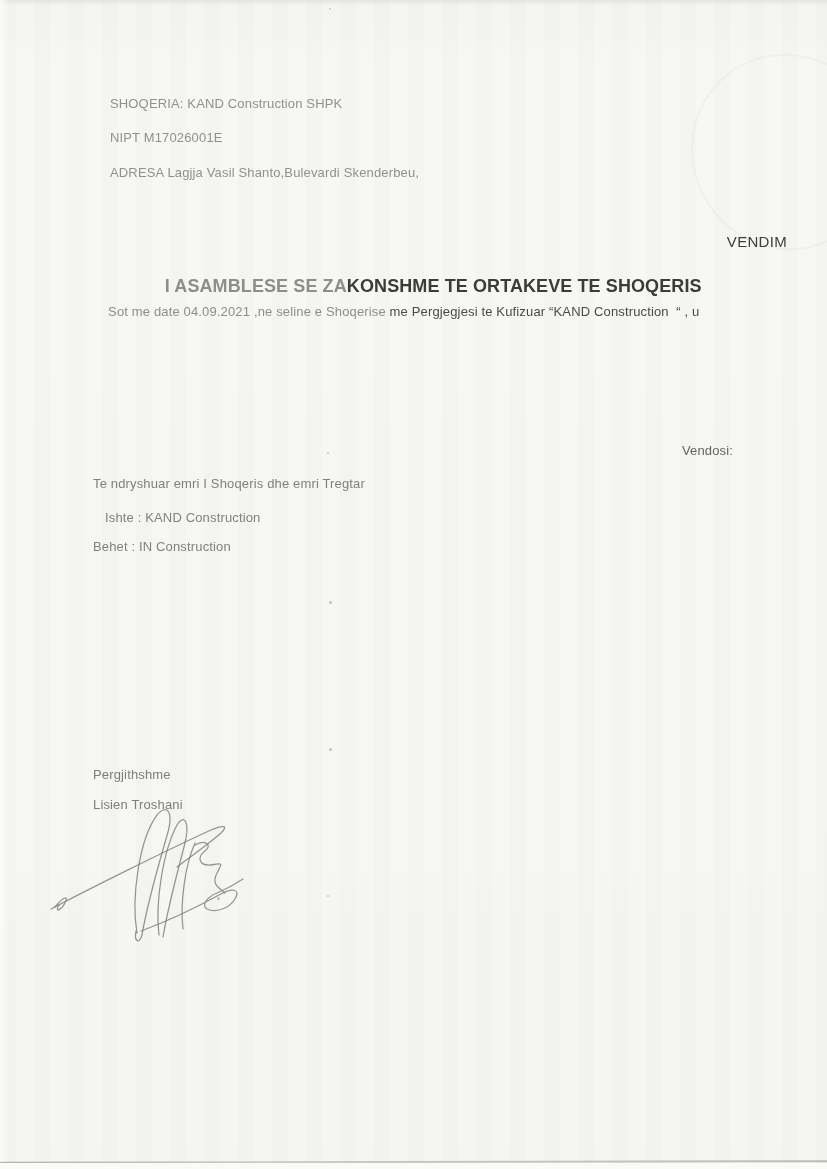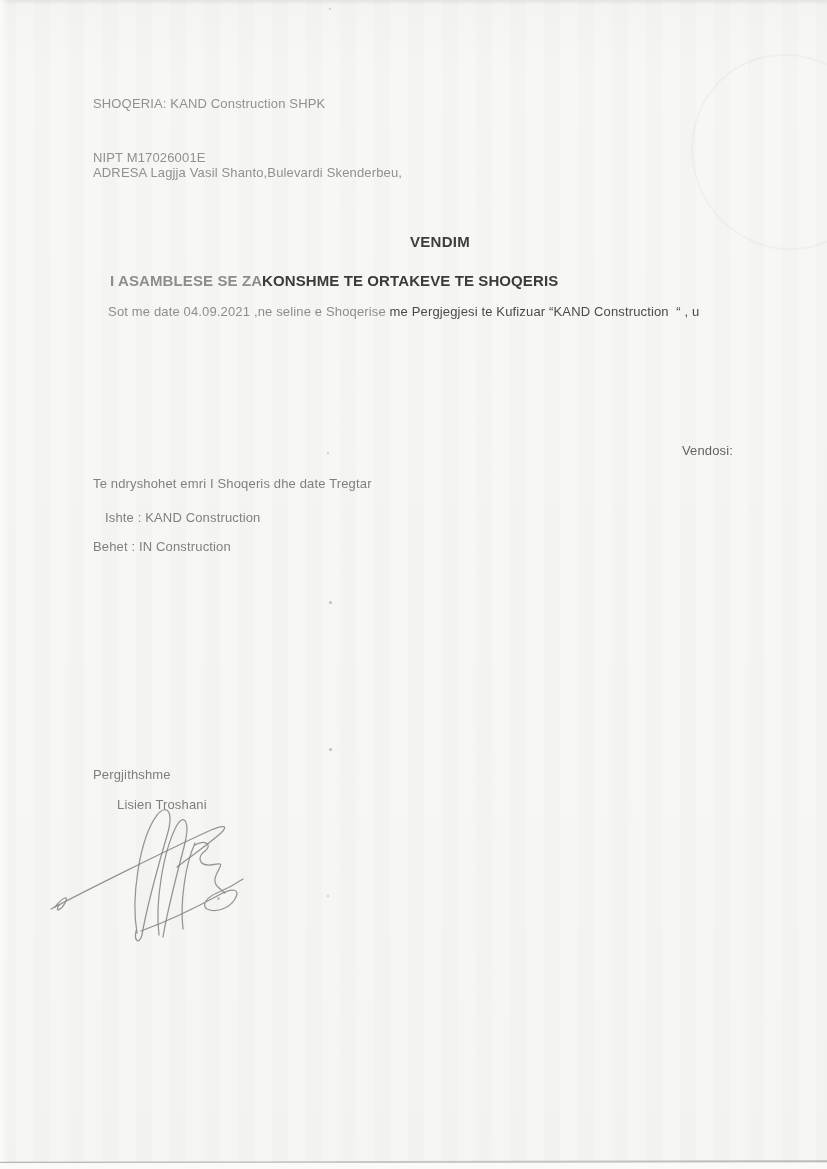--- a/index.html
+++ b/index.html
@@ -52,29 +52,29 @@
   .speck.small { width: 2px; height: 2px; opacity: 0.5; }
 
   
   .t {
     position: absolute;
     font-size: 13px;
     letter-spacing: 0.15px;
     white-space: pre;
     color: #8e8e8c;
   }
-  .header-line { left: 93px; color: #90908e; }
+  .header-line { left: 110px; color: #90908e; }
   .title-block {
-    left: 93px; width: 694px; text-align: center;
-    font-weight: bold; color: #3d3d3b;
+    left: 93px; width: 694px; text-align: right;
+    font-weight: normal; color: #3d3d3b;
     font-size: 15px; letter-spacing: 0.3px;
   }
   .subtitle-block {
-    left: 93px; width: 660px; text-align: left;
-    font-weight: bold; font-size: 15px; letter-spacing: 0.1px;
+    left: 93px; width: 660px; text-align: center;
+    font-weight: bold; font-size: 18px; letter-spacing: 0.1px;
   }
   .tone-light { color: #8d8d8b; }
   .tone-dark  { color: #4a4a48; }
   .subtitle-block .tone-dark { color: #3b3b39; }
   .body-line { left: 93px; width: 680px; }
   .vendosi-block { left: 93px; width: 640px; text-align: right; color: #636361; }
   .decision-line { left: 93px; color: #80807e; }
   .sig-label { left: 93px; color: #7d7d7b; }
 
   #signature-svg {
@@ -101,41 +101,41 @@
   <div class="scan-bottom-area"></div>
 
   <div class="speck small" style="left:329px; top:8px;"></div>
   <div class="speck small" style="left:327px; top:452px;"></div>
   <div class="speck" style="left:329px; top:601px;"></div>
   <div class="speck" style="left:329px; top:748px;"></div>
   <div class="speck" style="left:217px; top:897px;"></div>
   <div class="speck small" style="left:327px; top:895px;"></div>
 
   <div class="t header-line" style="top:96px;">SHOQERIA: KAND Construction SHPK</div>
-  <div class="t header-line" style="top:130px;margin-top:20px;">NIPT M17026001E</div>
+  <div class="t header-line" style="top:130px;">NIPT M17026001E</div>
   <div class="t header-line" style="top:165px;">ADRESA Lagjja Vasil Shanto,Bulevardi Skenderbeu,</div>
 
   <div class="t title-block" style="top:233px;">VENDIM</div>
   <div class="t subtitle-block" style="top:255px;">
     <span class="tone-light">I ASAMBLESE SE ZA</span><span class="tone-dark">KONSHME TE ORTAKEVE TE SHOQERIS</span>
   </div>
 
   <div class="t body-line" style="top:289px;">
     <span class="tone-light">Sot me date 04.09.2021 ,ne seline e Shoqerise </span><span class="tone-dark">me Pergjegjesi te Kufizuar “KAND Construction  “ , u</span>
   </div>
 
 
   <div class="t vendosi-block" style="top:443px;">Vendosi:</div>
 
-  <div class="t decision-line" style="top:476px;">Te ndryshohet emri I Shoqeris dhe date Tregtar</div>
+  <div class="t decision-line" style="top:476px;">Te ndryshuar emri I Shoqeris dhe emri Tregtar</div>
   <div class="t decision-line" style="top:510px;margin-left:12px;">Ishte : KAND Construction</div>
   <div class="t decision-line" style="top:539px;">Behet : IN Construction</div>
 
   <div class="t sig-label" style="top:767px;">Pergjithshme</div>
-  <div class="t sig-label" style="top:797px;margin-left:24px;">Lisien Troshani</div>
+  <div class="t sig-label" style="top:797px;">Lisien Troshani</div>
 
   <svg id="signature-svg" viewBox="0 0 200 140">
 
     <path d="M92,130 C86,96 94,36 112,12 C122,0 130,8 121,36 C110,74 101,108 97,132 C94,142 89,138 91,128"></path>
     <path d="M114,132 C110,100 118,48 132,22 C139,10 146,18 139,44 C130,78 122,110 118,134"></path>
     <path d="M138,126 C135,100 140,62 150,40"></path>
 
     <path d="M6,106 C40,88 120,48 166,27 C178,22 184,22 176,30 C160,44 142,56 132,64"></path>
     <path d="M10,104 C16,96 25,90 20,100 C17,106 9,111 14,102"></path>
 

